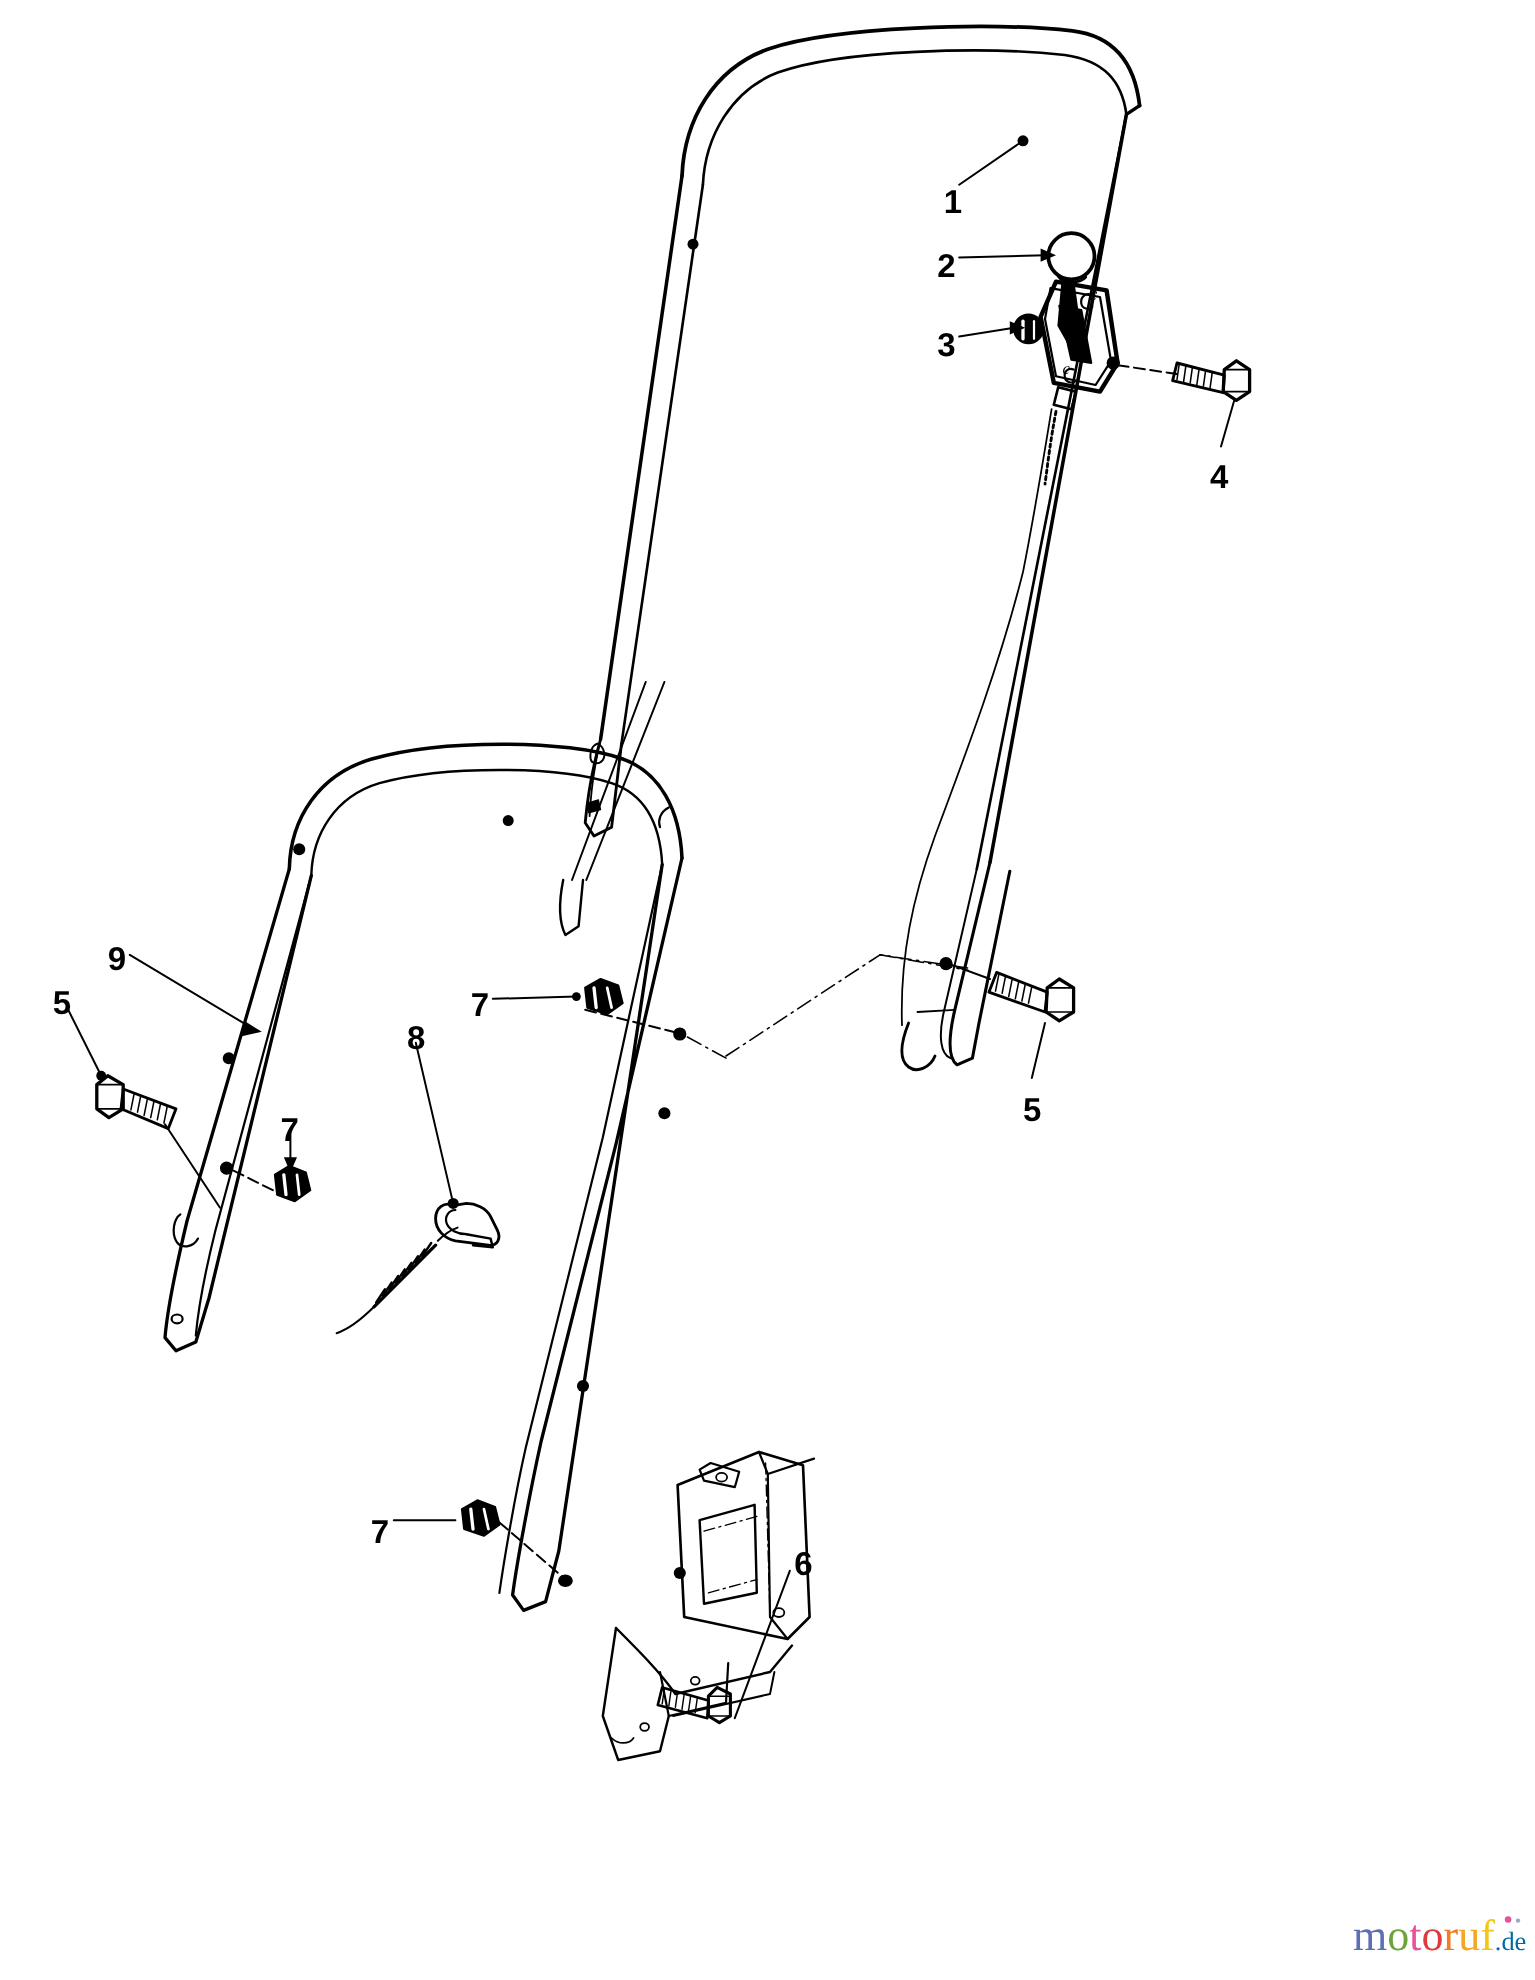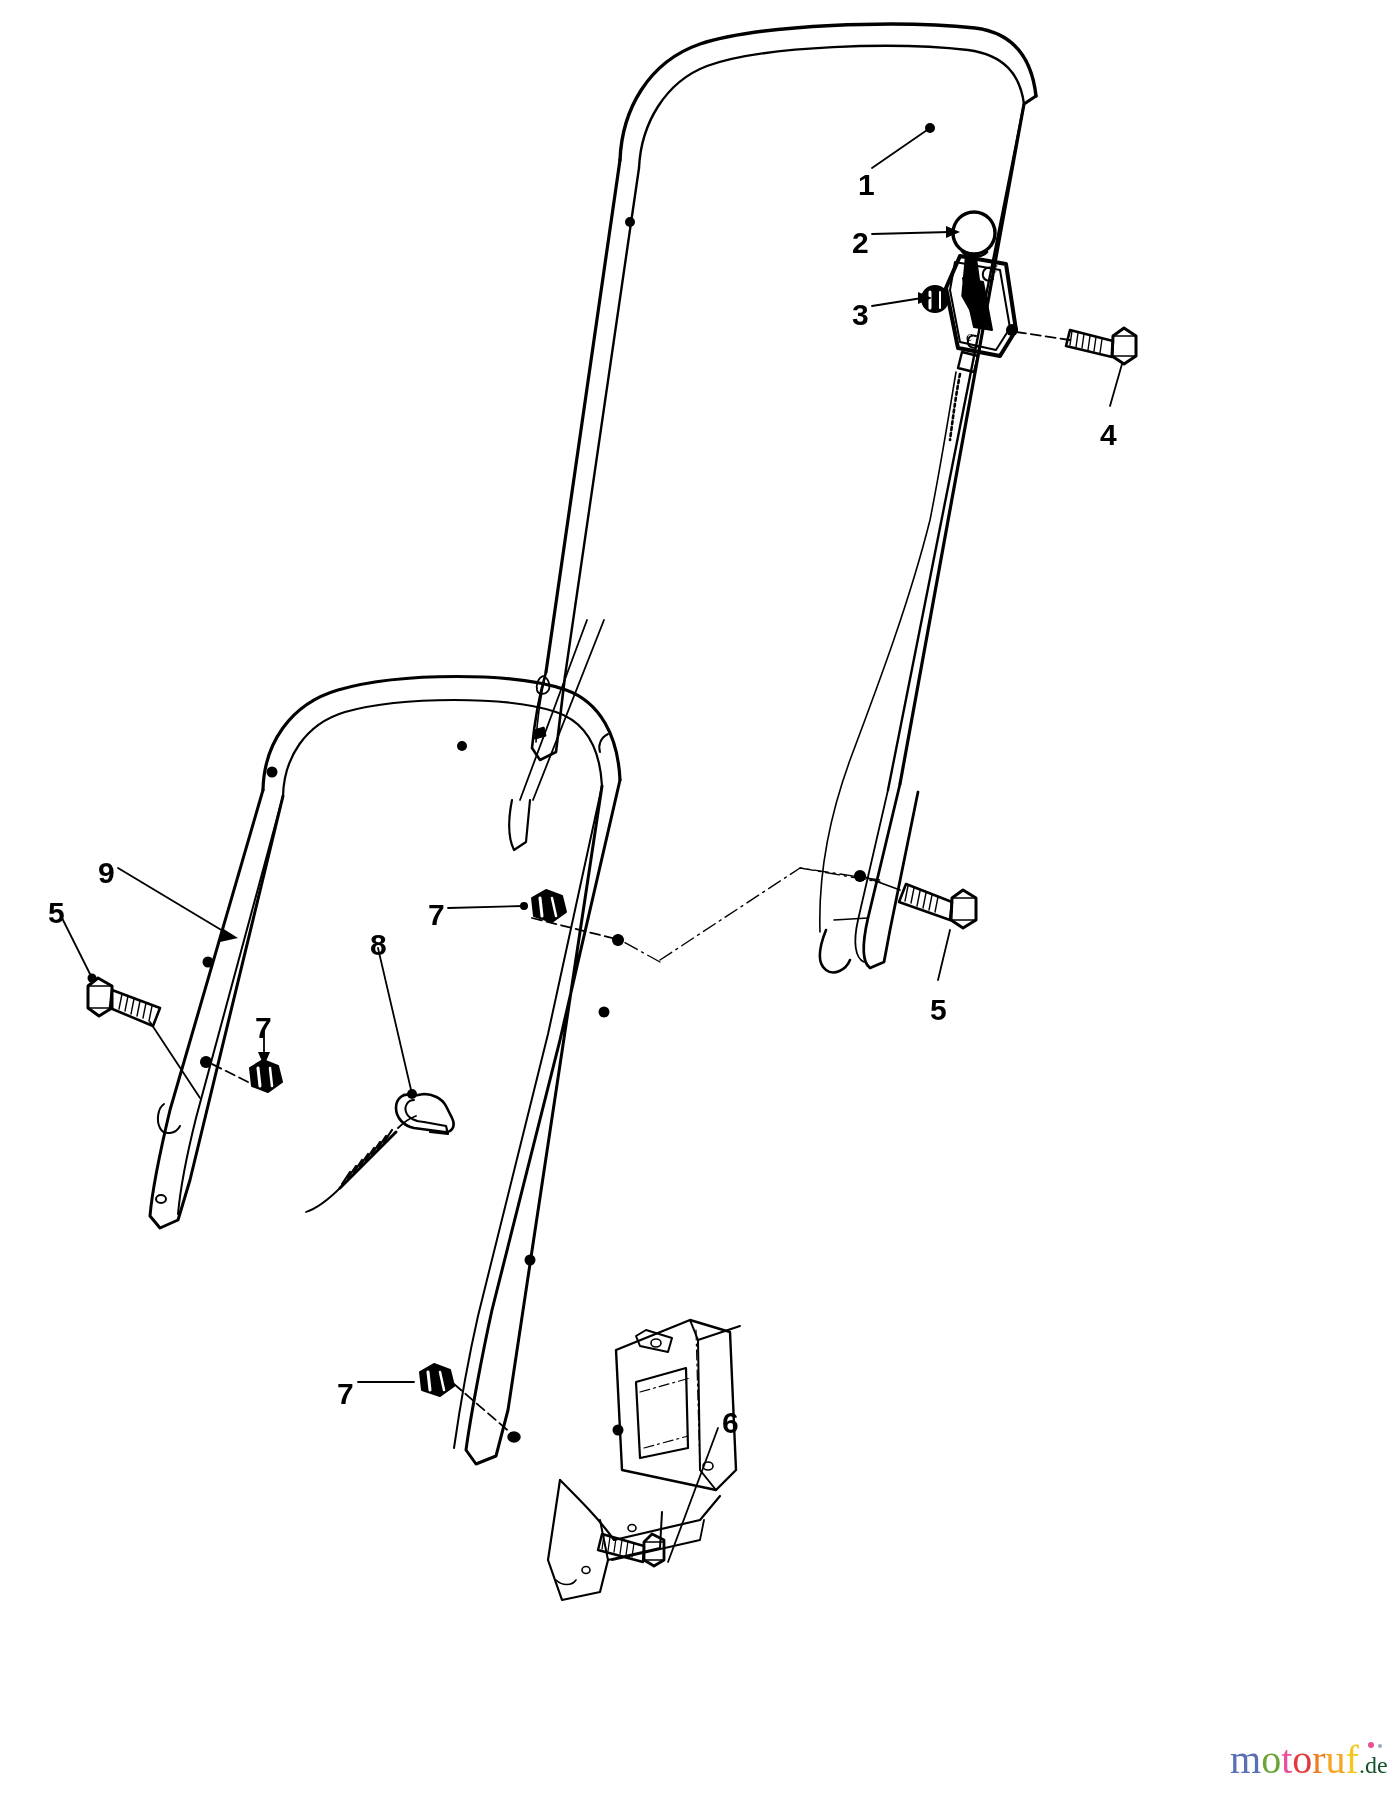--- a/index.html
+++ b/index.html
@@ -305,18 +305,18 @@
   <div class="callout" style="left:337px;top:1379px;">7</div>
   <div class="callout" style="left:370px;top:930px;">8</div>
   <div class="callout" style="left:98px;top:858px;">9</div>
 
   <div style="position:absolute;left:990px;top:258px;font-family:'Liberation Serif',serif;
               font-size:17px;font-style:italic;">c</div>
   <div style="position:absolute;left:966px;top:328px;font-family:'Liberation Serif',serif;
               font-size:15px;font-style:italic;">c</div>
 
   <div class="wm" style="left:1230px;top:1740px;">
-    <span style="color:#5b6fb5;">m</span><span style="color:#6ba539;">o</span><span style="color:#e8509b;">t</span><span style="color:#e03a3e;">o</span><span style="color:#f07d22;">r</span><span style="color:#f5a623;">u</span><span style="color:#f5c518;position:relative;">f</span><span style="color:#14532d;font-size:24px;">.de</span>
+    <span style="color:#5b6fb5;">m</span><span style="color:#6ba539;">o</span><span style="color:#e8509b;">t</span><span style="color:#e03a3e;">o</span><span style="color:#f07d22;">r</span><span style="color:#f5a623;">u</span><span style="color:#f5c518;position:relative;">f</span><span style="color:#0369a1;font-size:24px;">.de</span>
     <span class="dot" style="left:138px;top:2px;width:6px;height:6px;background:#e8509b;"></span>
     <span class="dot" style="left:148px;top:4px;width:4px;height:4px;background:#9aa7c7;"></span>
   </div>
 
 </div>
 
 </body></html>

